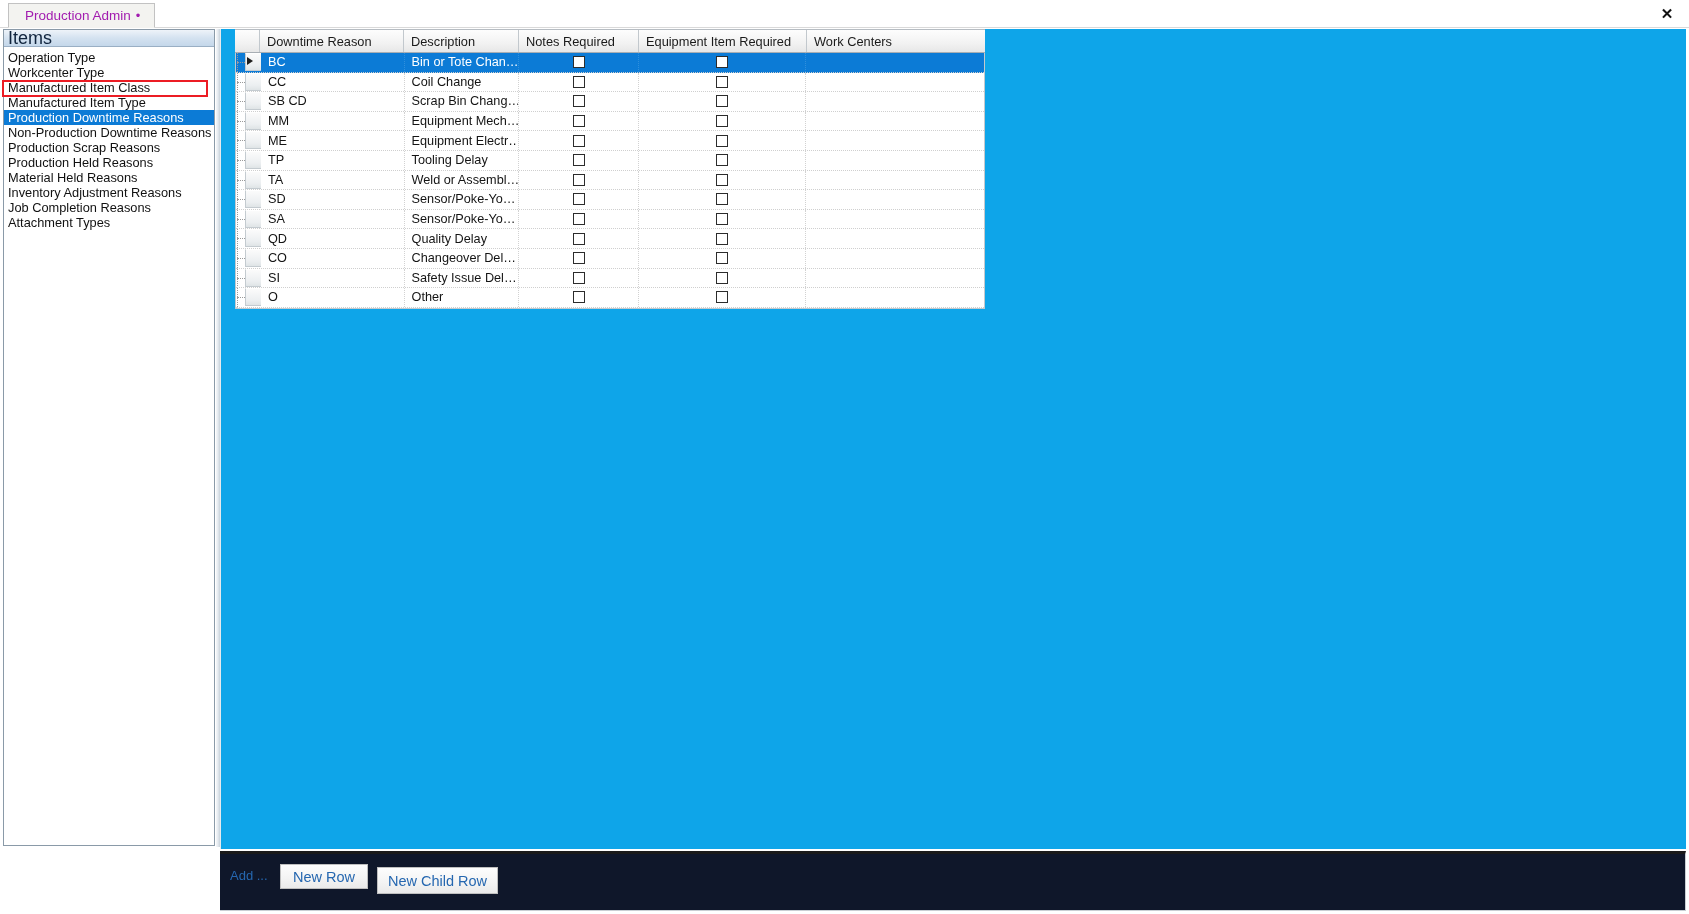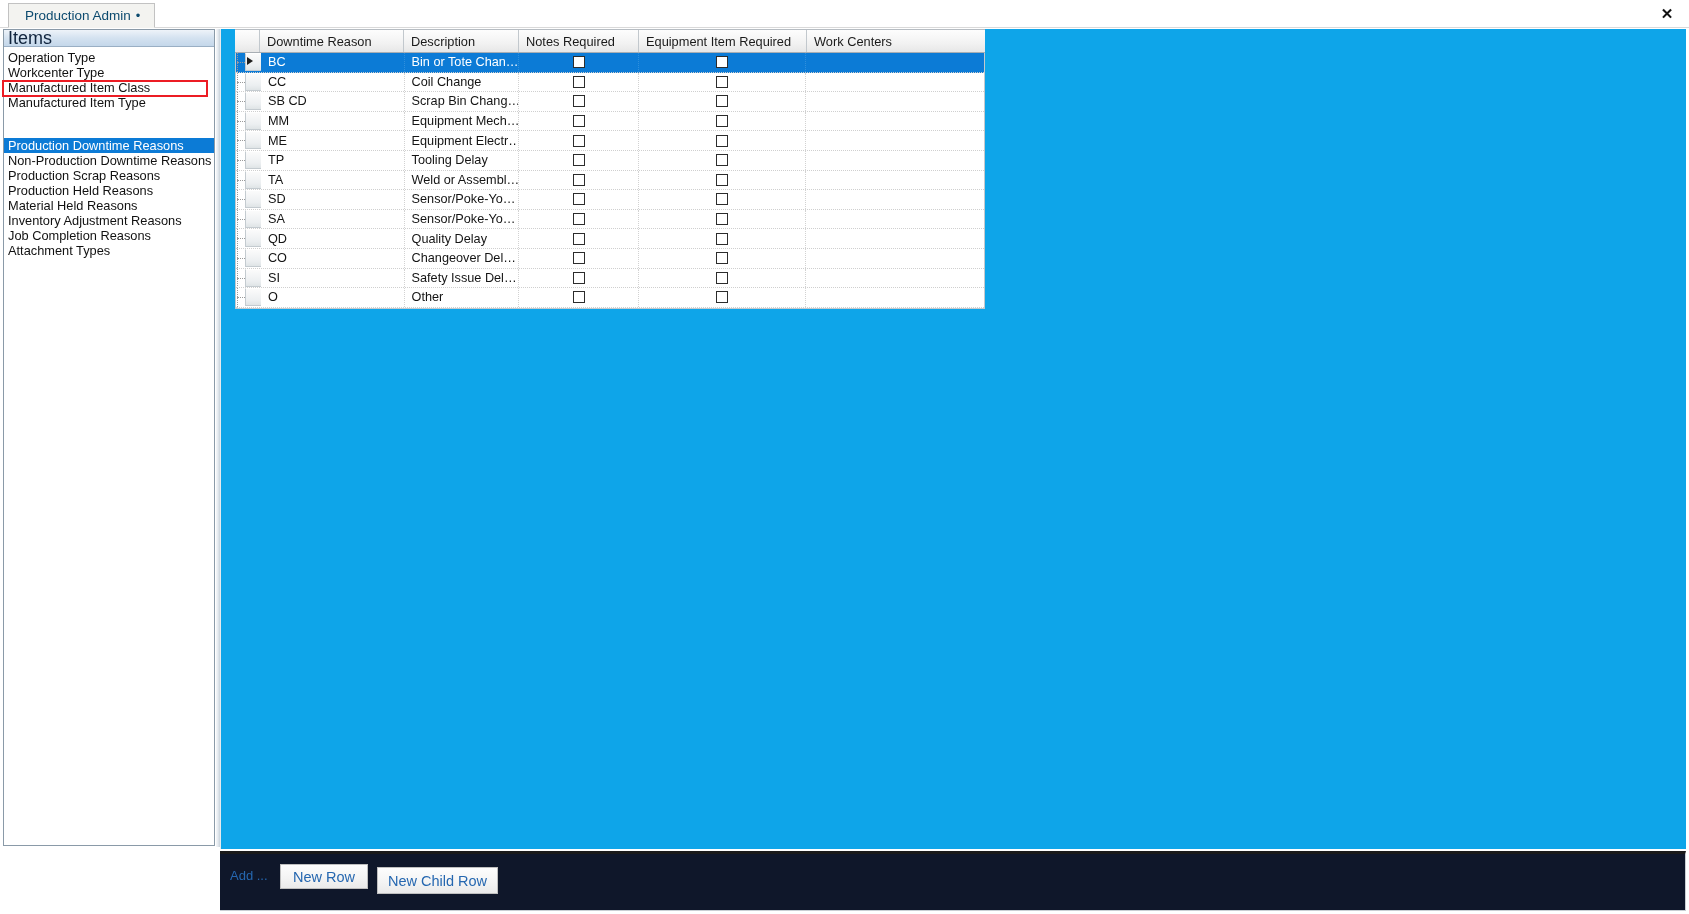--- a/index.html
+++ b/index.html
@@ -33,21 +33,21 @@
     top: 3px;
     height: 25px;
     padding: 0 14px 0 16px;
     display: flex;
     align-items: center;
     background: #f3f3f0;
     border: 1px solid #c2c2c2;
     border-bottom: 1px solid #f3f3f0;
     box-sizing: border-box;
     font-size: 13.5px;
-    color: #0c4a6e;
+    color: #a21caf;
     white-space: nowrap;
   }
   .tab .dirty {
     margin-left: 5px;
     font-size: 13px;
     line-height: 8px;
   }
   .tab-close {
     position: absolute;
     right: 12px;
@@ -94,21 +94,20 @@
     line-height: 15px;
     padding-left: 4px;
     font-size: 12.8px;
     color: #111111;
     white-space: nowrap;
     cursor: default;
   }
   .list-item.selected {
     background: #0c7bd6;
     color: #ffffff;
-    margin-top: 28px;
   }
   .annot-box {
     position: absolute;
     left: 2px;
     top: 80px;
     width: 206px;
     height: 17px;
     border: 2px solid #ec1c24;
     box-sizing: border-box;
     pointer-events: none;

